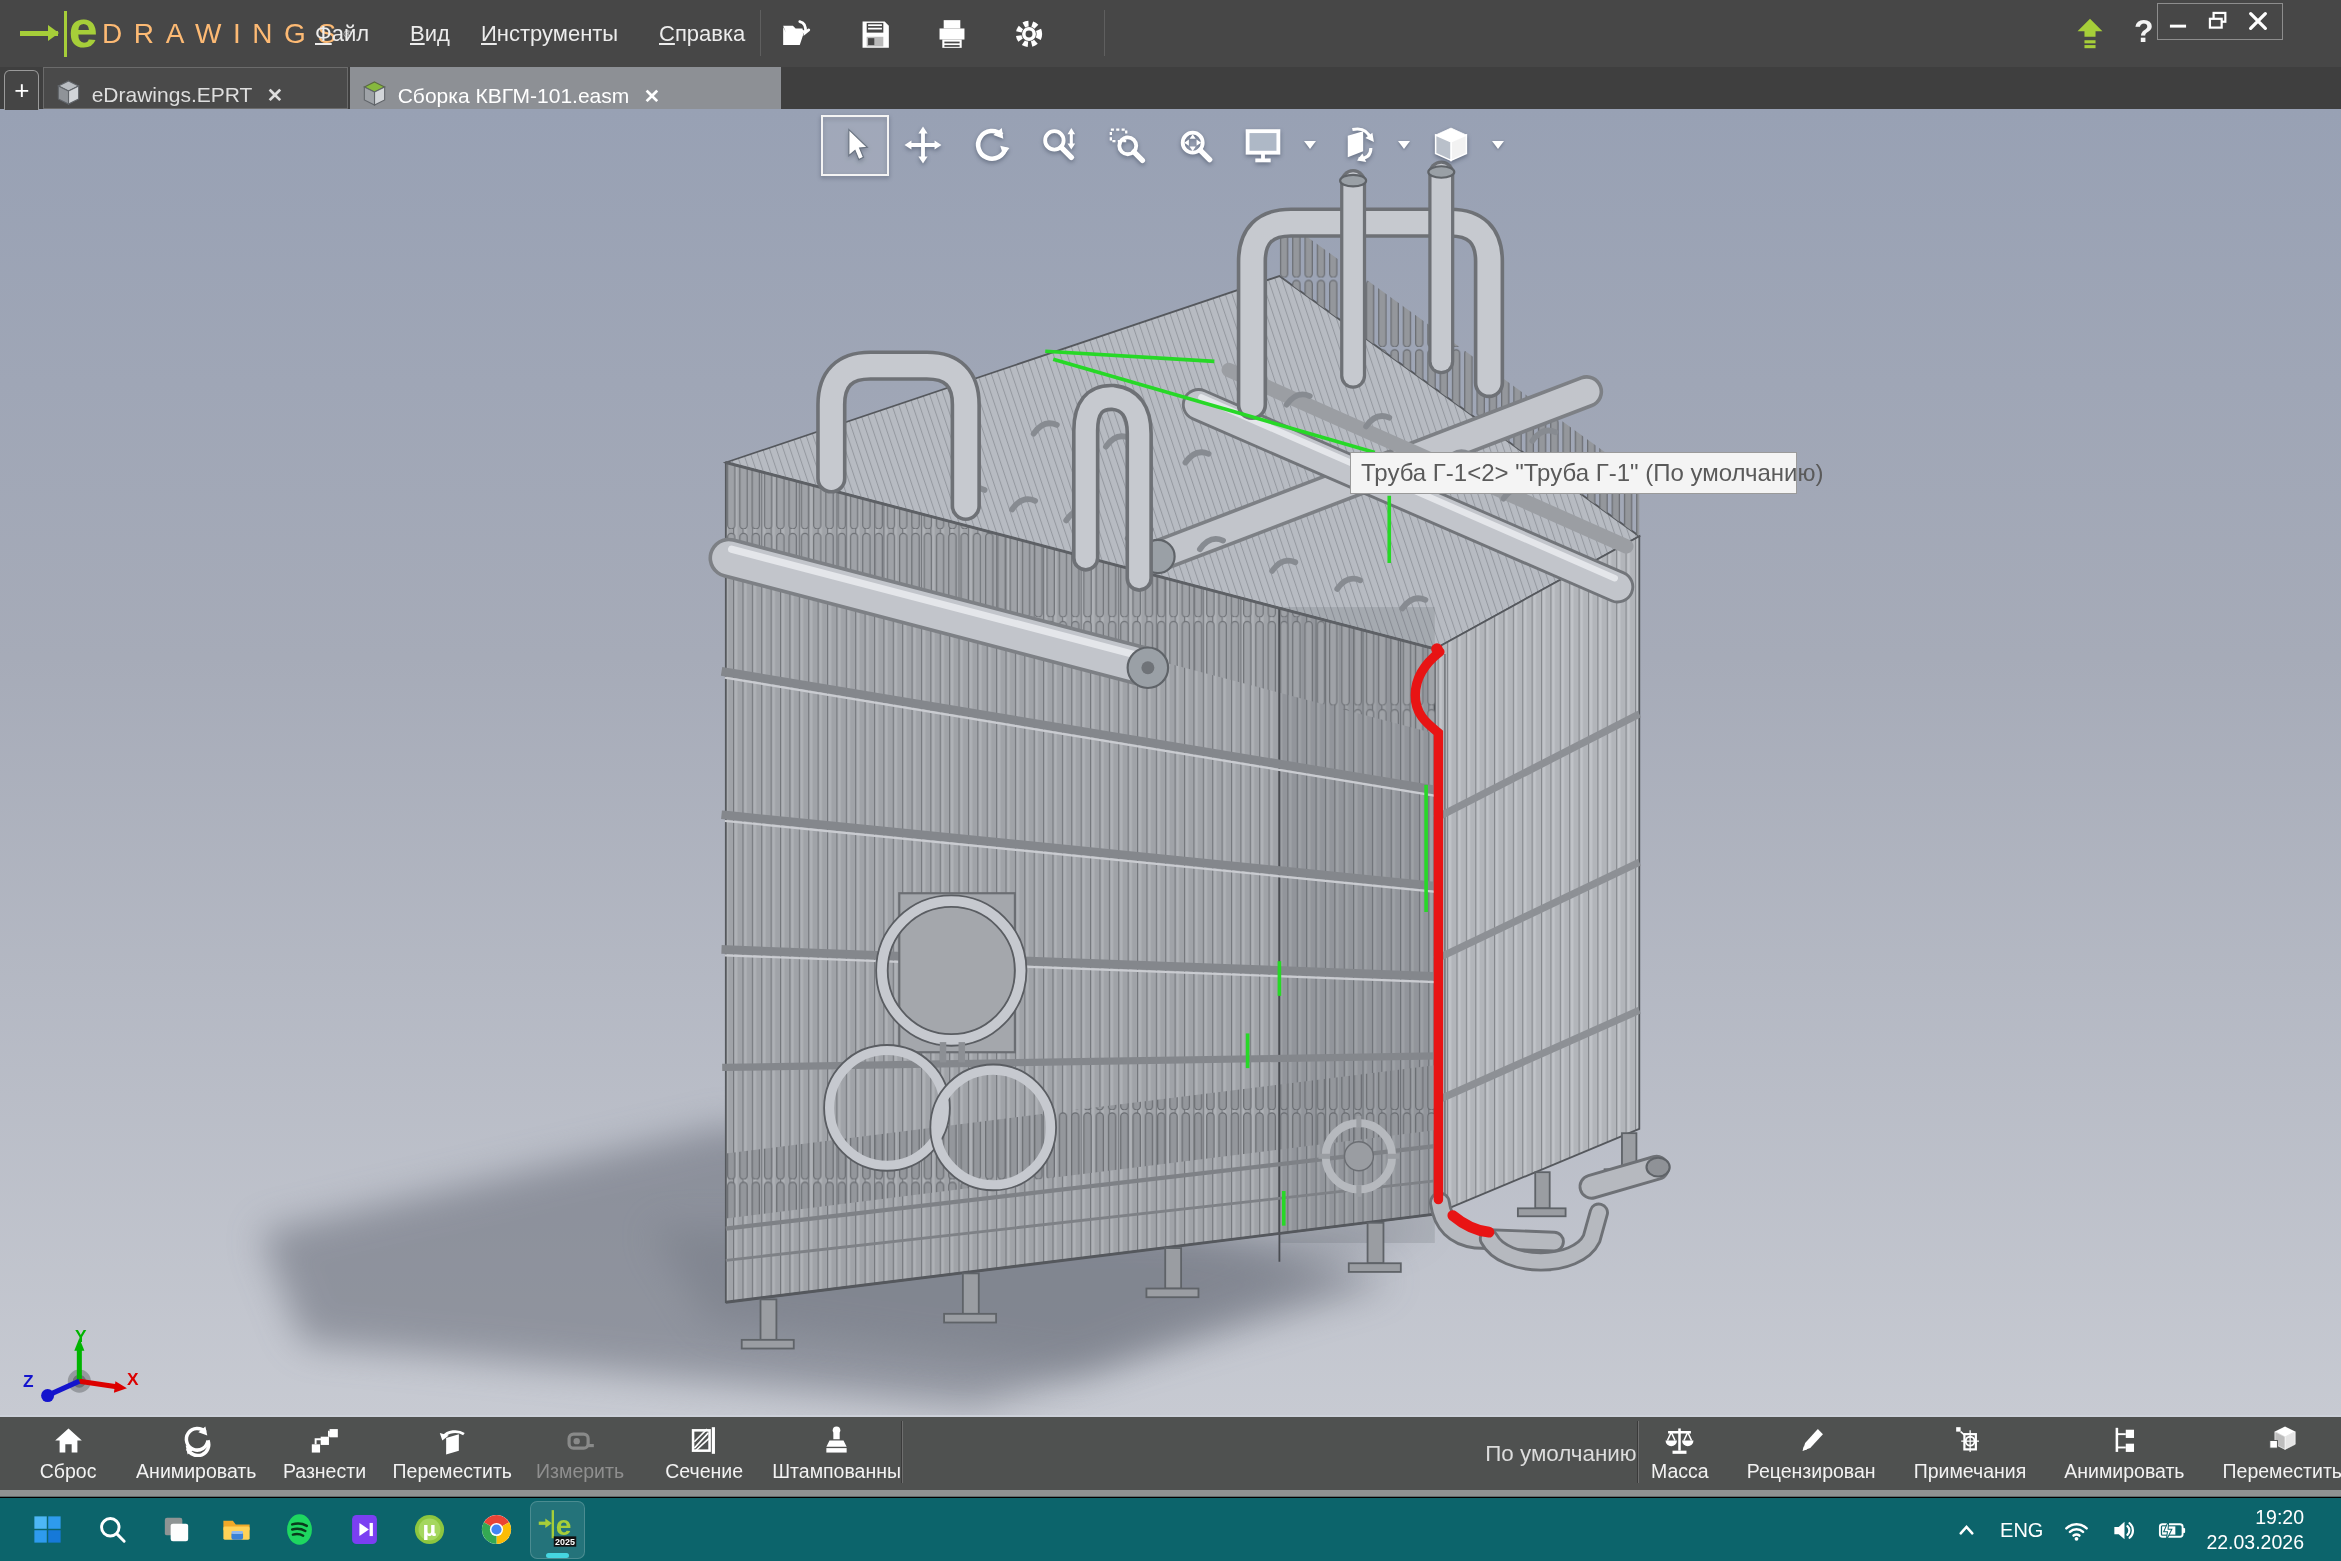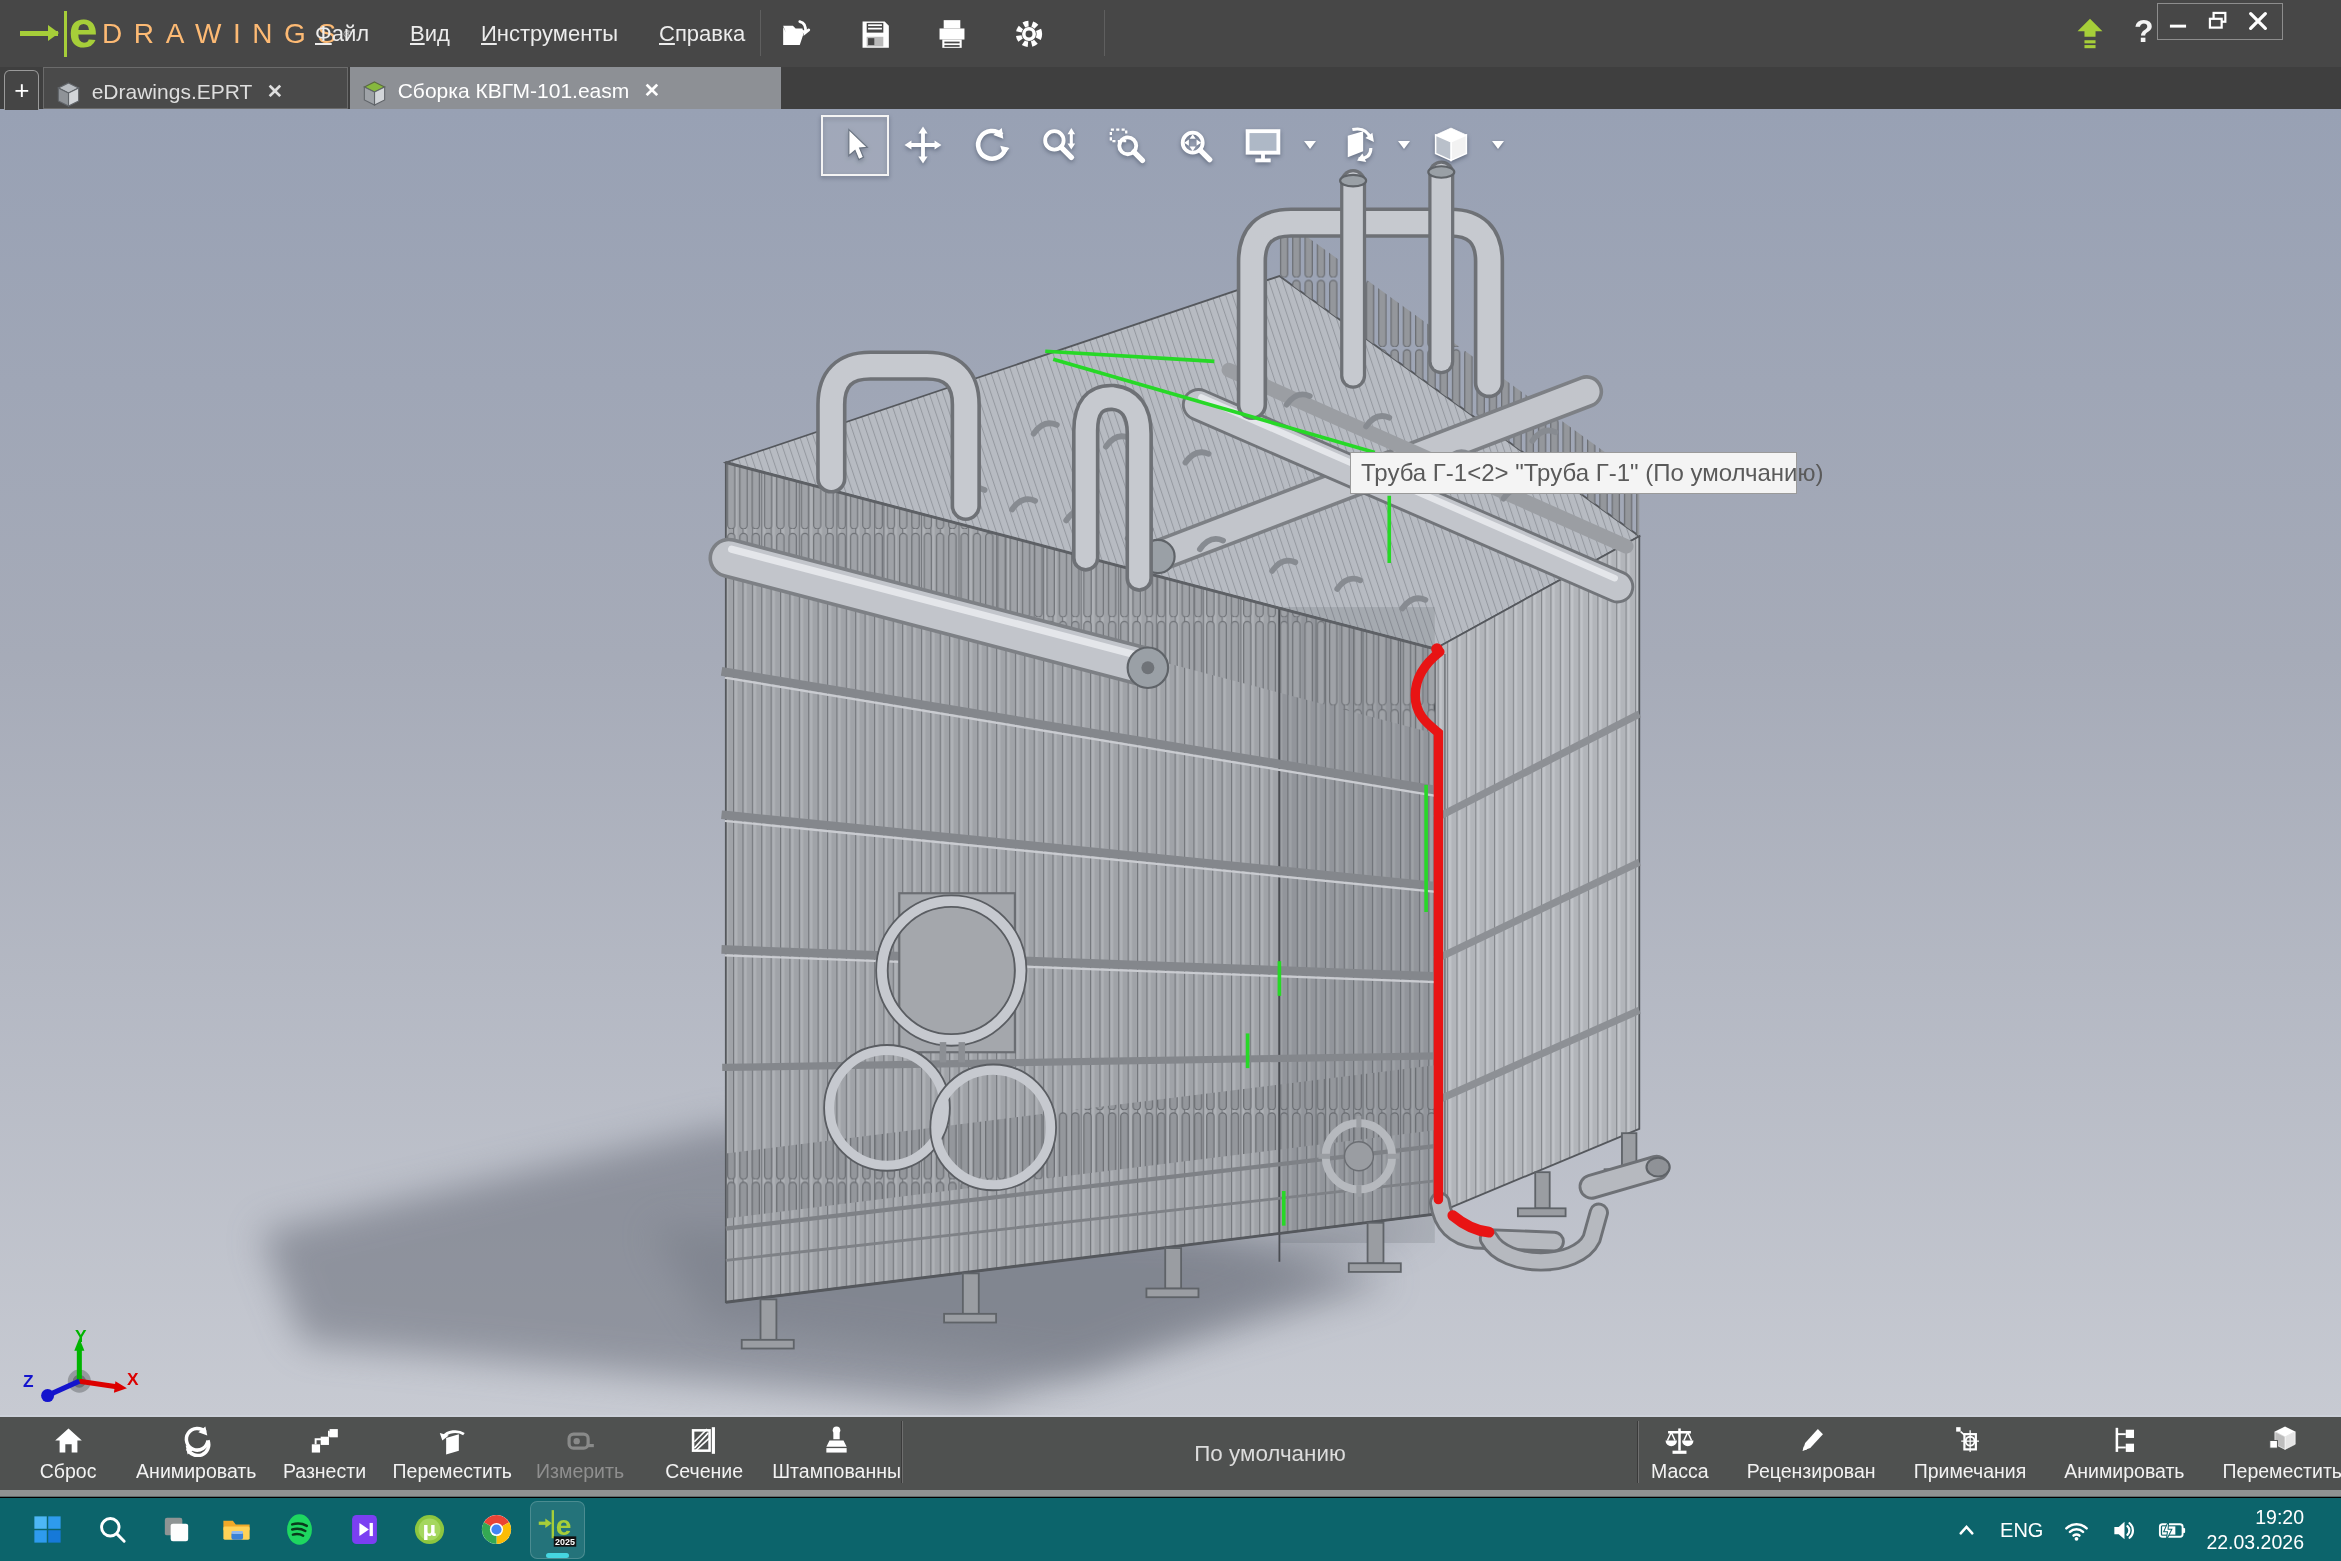--- a/index.html
+++ b/index.html
@@ -24,21 +24,21 @@
   .mb-icon svg{width:36px;height:36px;}
   #help-q{color:#f4f4f4;font-size:32px;font-weight:bold;top:13px;}
   #winctrl{left:2157px;top:2.9px;width:124px;height:35px;border:1.4px solid #8d8d8d;display:flex;}
   #winctrl .wc{width:40px;height:35px;display:flex;align-items:center;justify-content:center;}
   #winctrl svg{width:22px;height:22px;}
 
   
   #tabbar{left:0;top:67px;width:2342px;height:42px;background:#3f3f3f;z-index:6;}
   #newtab{left:4.3px;top:2.9px;width:33px;height:39px;border:1.4px solid #9a9a9a;border-bottom:none;
       border-radius:5.8px 5.8px 0 0;color:#fff;font-size:26px;display:flex;align-items:center;justify-content:center;background:#454545;}
-  .tab{top:0;height:42px;display:flex;align-items:flex-start;padding:12px 10px;box-sizing:border-box;}
+  .tab{top:0;height:42px;display:flex;align-items:flex-end;padding:1px 10px;box-sizing:border-box;}
   .tab svg{width:29px;height:29px;margin-right:8.7px;}
   .tab .tab-label{font-size:21px;white-space:nowrap;}
   .tab .tab-close{font-size:19.5px;font-weight:bold;margin-left:14.5px;}
   #tab0{left:43px;width:305px;background:#4a4a4a;border:0.7px solid #6b6b6b;color:#dedede;}
   #tab1{left:350px;width:431px;background:#8d9095;color:#ffffff;}
 
   
   #viewport{left:0;top:109px;width:2342px;height:1306px;z-index:1;
      background:linear-gradient(180deg,#98a1b4 0%,#a6abb8 42%,#c7cad2 100%);}
   #modelsvg{left:0;top:0;width:2342px;height:1561px;z-index:2;pointer-events:none;}
@@ -61,21 +61,21 @@
   #ax-y{left:62px;top:-2.9px;color:#00b400;}
   #ax-x{left:114px;top:40px;color:#dc0000;}
   #ax-z{left:10px;top:42px;color:#1414cd;}
 
   
   #statusbar{left:0;top:1415px;width:2342px;height:75px;background:#4f5150;border-top:2.2px solid #ccd0d9;
       box-sizing:border-box;z-index:6;display:flex;}
   .sb-group{display:flex;height:100%;}
   #sb-left{width:901px;}
   #sb-right{width:703px;gap:26px;}
-  #sb-center{flex:1;display:flex;align-items:center;justify-content:center;border-radius:31px;}
+  #sb-center{flex:1;display:flex;align-items:center;justify-content:flex-end;border-radius:31px;}
   #sb-config{color:#dcdcdc;font-size:22.4px;}
   .sb-btn{flex:1;display:flex;flex-direction:column;align-items:center;justify-content:center;color:#f2f2f2;padding-left:12px;}
   .sb-btn svg{width:33px;height:33px;flex:none;}
   .sb-btn .sb-label{font-size:19.5px;margin-top:2.9px;white-space:nowrap;}
   .sb-btn.disabled{color:#8f8f8f;}
   .sb-btn.disabled svg{opacity:.45;}
   .sb-sep{width:1.4px;height:62px;margin-top:4.3px;background:#3a3a3a;border-right:0.7px solid #6e6e6e;}
 
   
   #winedge{left:0;top:1490px;width:2342px;height:7.2px;background:#8e9292;border-bottom:1.4px solid #5f6a6a;box-sizing:border-box;z-index:6;}

